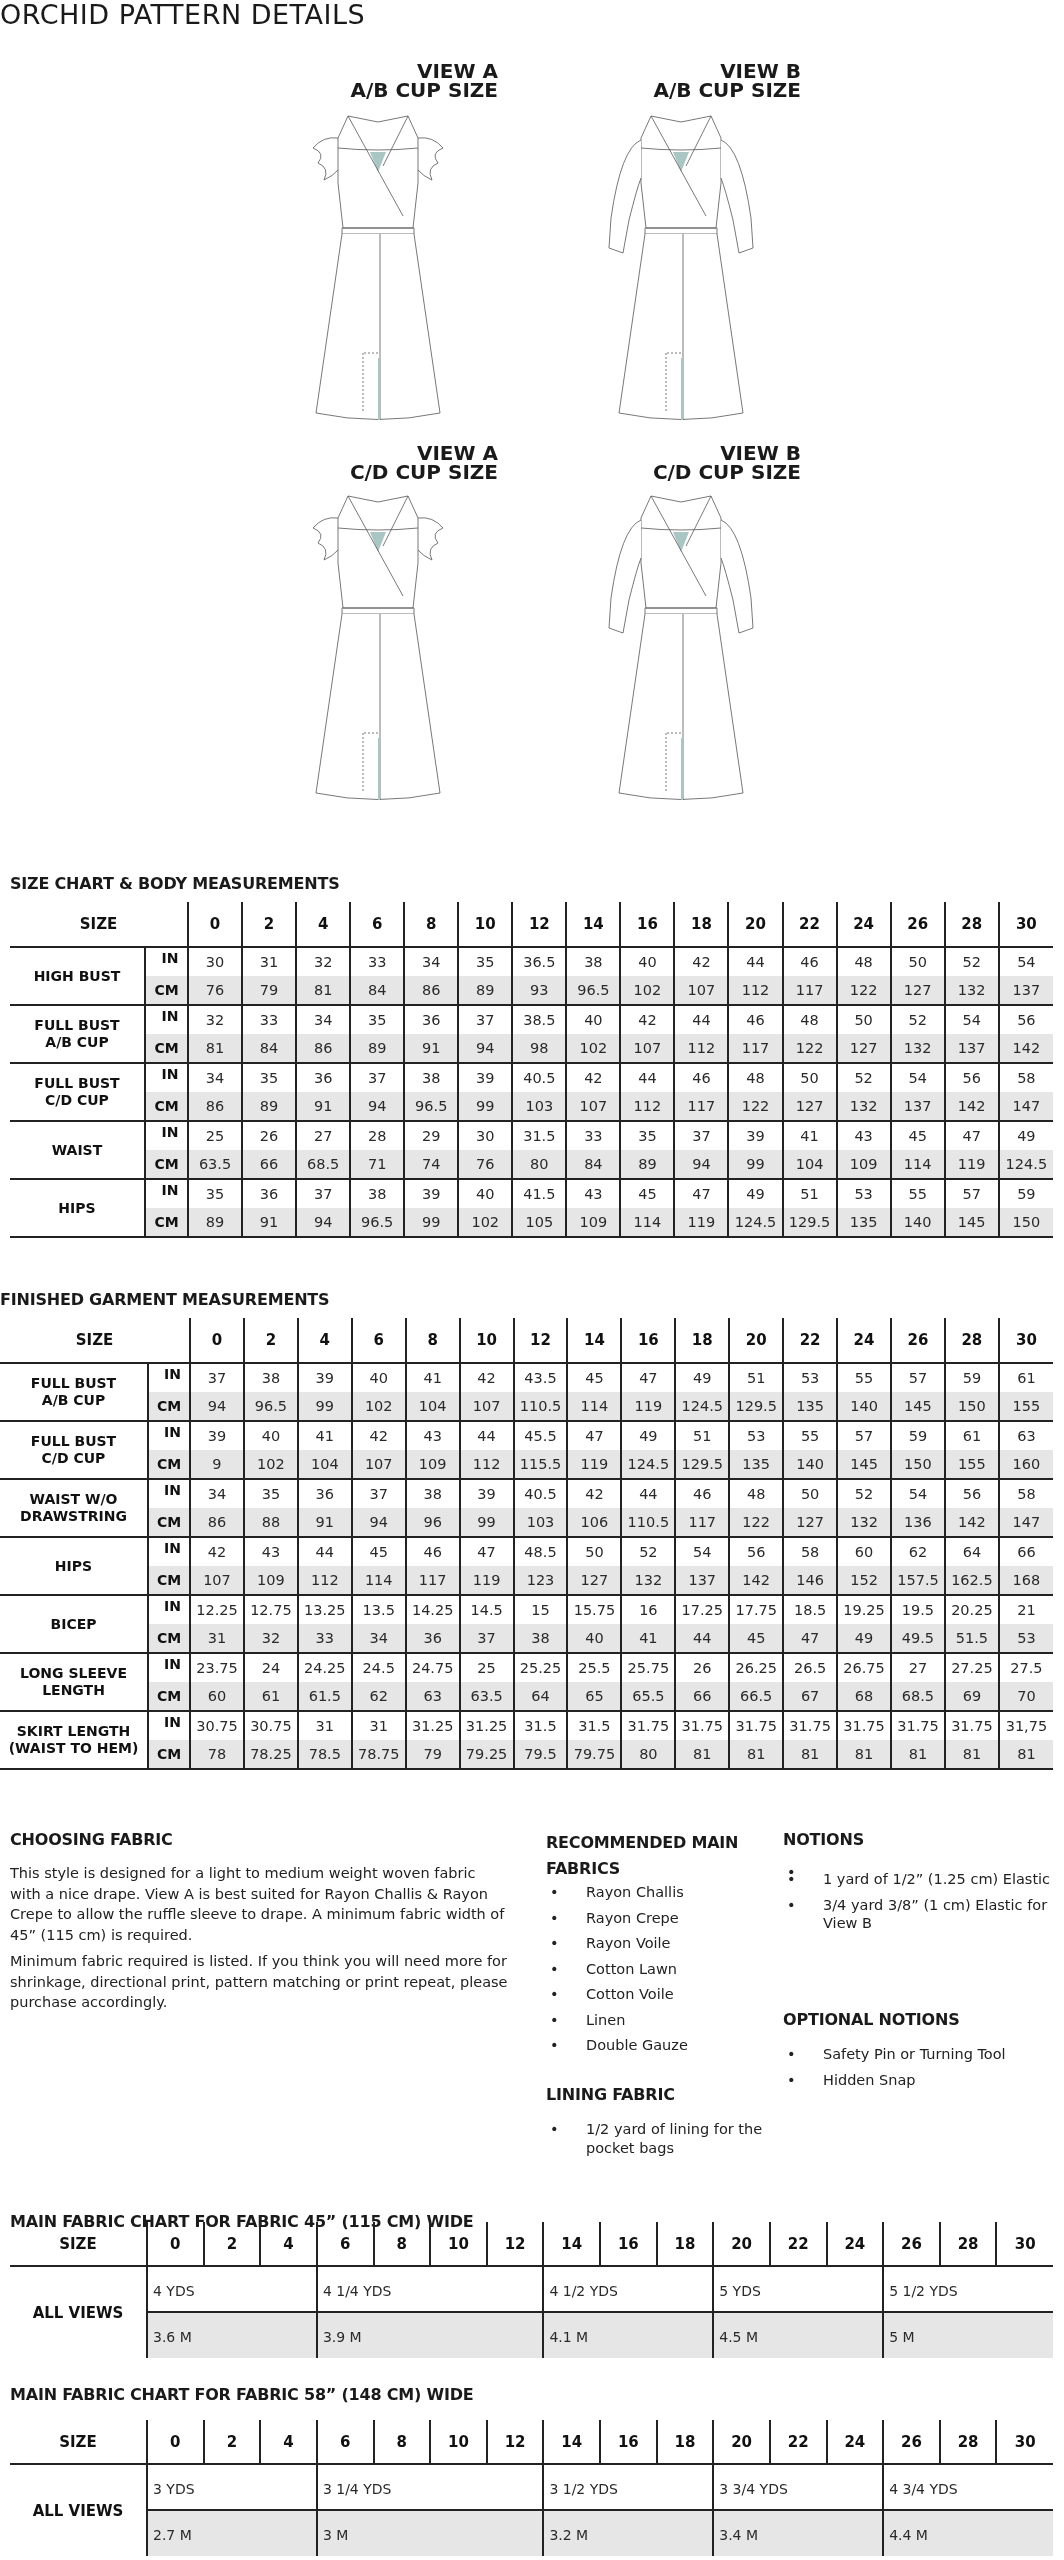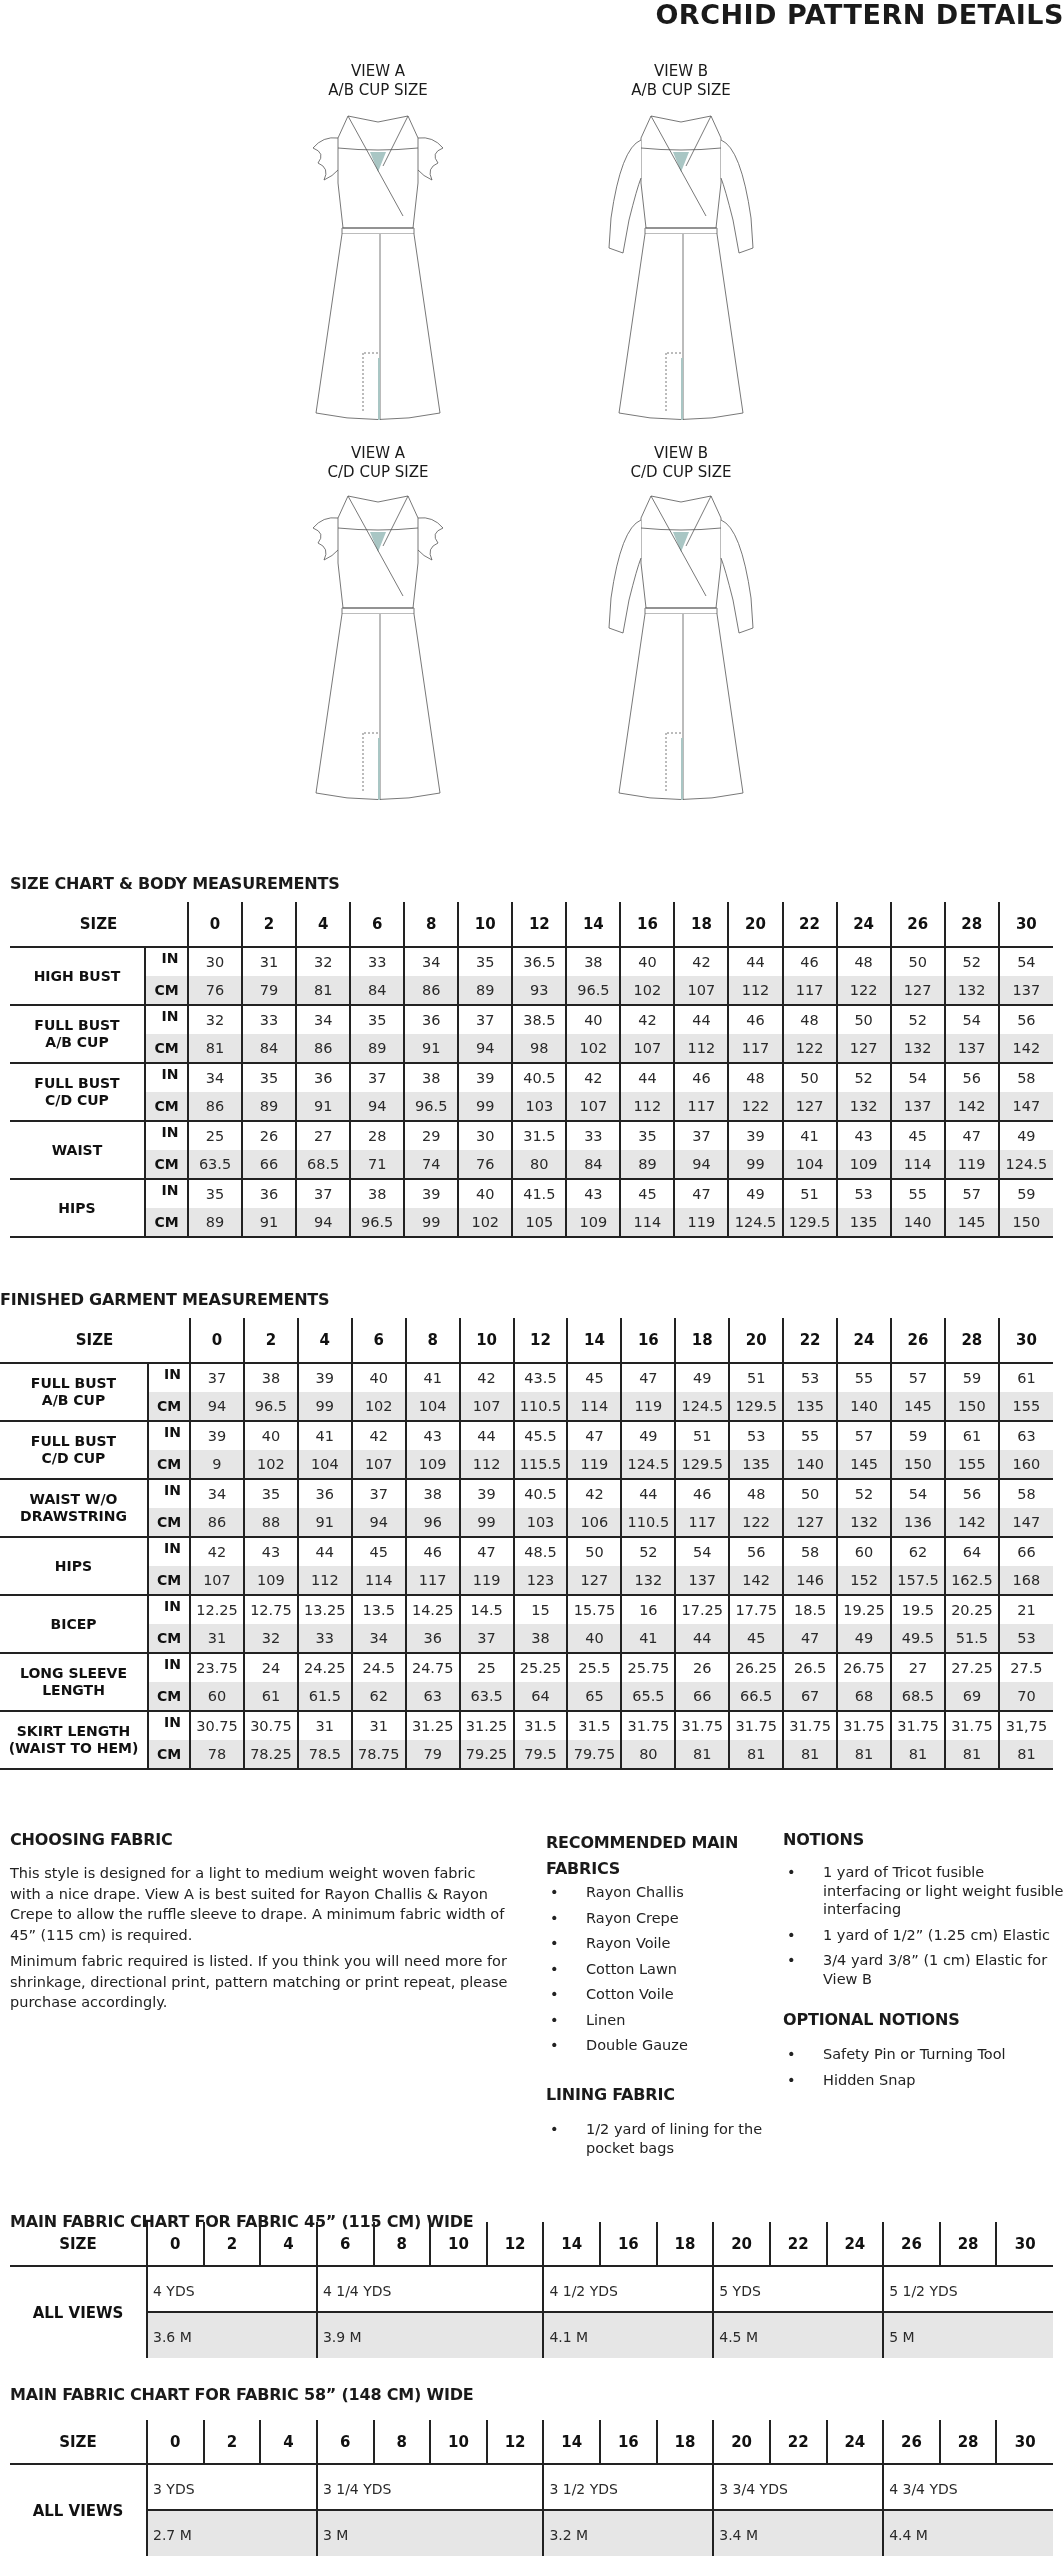--- a/index.html
+++ b/index.html
@@ -2,25 +2,25 @@
 <html><head>
 <meta charset="utf-8">
 <style>
   * { box-sizing: border-box; margin: 0; padding: 0; }
   body {
     width: 1064px; height: 2560px; background: #ffffff; color: #1a1a1a;
     font-family: "DejaVu Sans", sans-serif; position: relative; overflow: hidden;
   }
   .abs { position: absolute; }
   .page-title {
-    top: 0; left: 0; width: 1064px; text-align: right;
-    font-size: 27px; font-weight: bold; letter-spacing: 0.5px; line-height: 30px;
+    top: 0; left: 0; width: 1064px; text-align: left;
+    font-size: 27px; font-weight: normal; letter-spacing: 0.5px; line-height: 30px;
   }
   .view-label {
-    text-align: center; font-weight: normal; font-size: 15px; line-height: 19px; width: 240px;
+    text-align: right; font-weight: bold; font-size: 20px; line-height: 19px; width: 240px;
   }
   .dress { width: 200px; height: 320px; }
   .section-title { font-weight: bold; font-size: 16px; letter-spacing: -0.2px; }
 
   table.sizes { border-collapse: collapse; table-layout: fixed; position: absolute; }
   table.sizes td, table.sizes th {
     text-align: center; font-size: 14.5px; color: #2a2a2a; padding: 0; white-space: nowrap;
   }
   table.sizes th { font-weight: bold; font-size: 15px; color: #111; }
   table.sizes thead th { border-left: 2px solid #222; height: 45px; }
@@ -746,21 +746,21 @@
     <li><span class="dot">•</span><span>Double Gauze</span></li>
   </ul>
 
 <div class="abs section-title" style="left:546px;top:2085px;">LINING FABRIC</div>
 <ul class="abs bul" id="lining-list" style="left:546px;top:2120px;width:230px;">
     <li><span class="dot">•</span><span>1/2 yard of lining for the pocket bags</span></li>
   </ul>
 
 <div class="abs section-title" style="left:783px;top:1830px;">NOTIONS</div>
 <ul class="abs bul" id="notions-list" style="left:783px;top:1863px;width:281px;">
-    <li><span class="dot">•</span><span>1 yard of Tricot fusible interfacing or light weight fusible interfacing</span></li>
+    <li><span class="dot">•</span></li>
     <li><span class="dot">•</span><span>1 yard of  1/2” (1.25 cm) Elastic</span></li>
     <li><span class="dot">•</span><span>3/4 yard 3/8” (1 cm) Elastic for View B</span></li>
   </ul>
 
 <div class="abs section-title" style="left:783px;top:2010px;">OPTIONAL NOTIONS</div>
 <ul class="abs bul" id="optional-list" style="left:783px;top:2045px;width:281px;">
     <li><span class="dot">•</span><span>Safety Pin or Turning Tool</span></li>
     <li><span class="dot">•</span><span>Hidden Snap</span></li>
   </ul>
 

